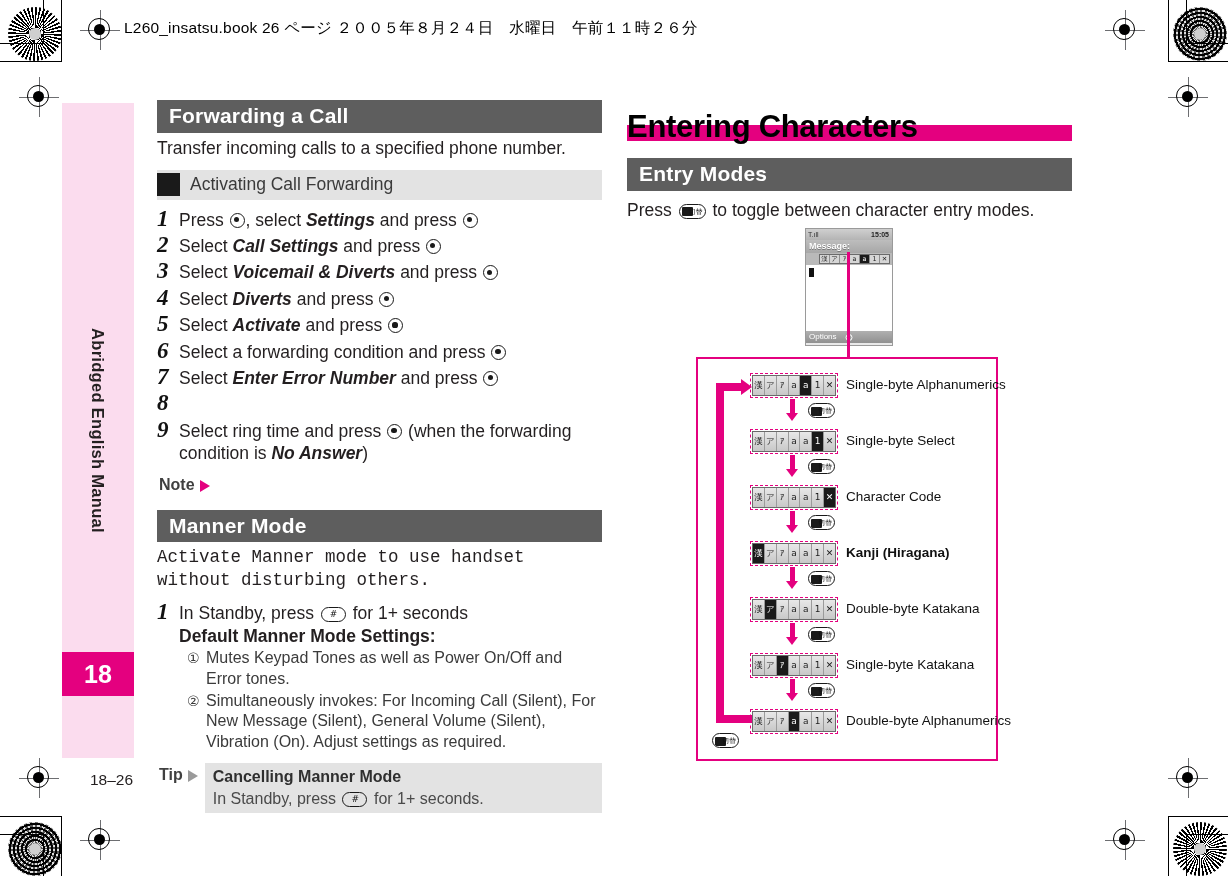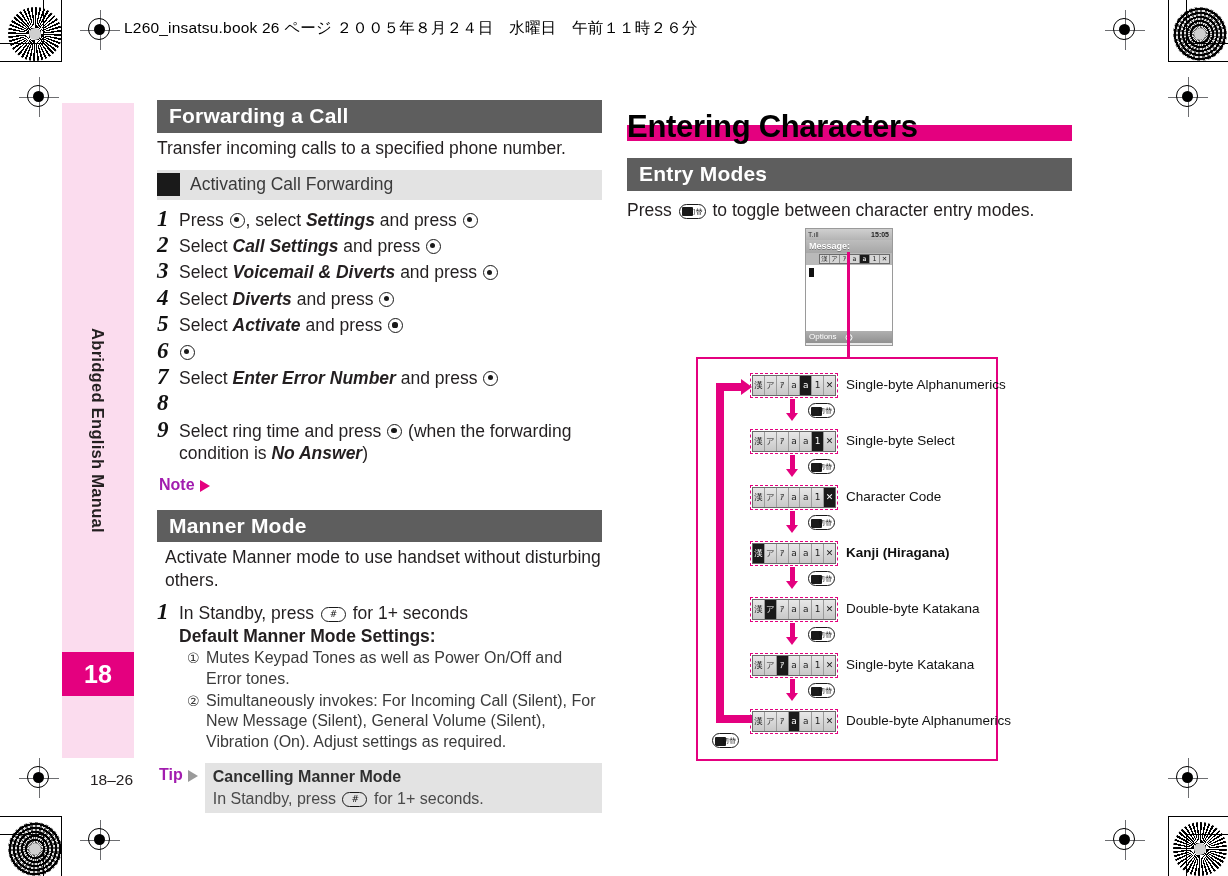--- a/index.html
+++ b/index.html
@@ -51,21 +51,21 @@
   .sub-bar{background:#e3e3e3;color:#3a3a3a;font-size:17.5px;
            padding:3px 0 4px 0;line-height:1.2;display:flex;align-items:center;}
   .sub-bar .sq{display:inline-block;width:23px;height:23px;background:#1a1a1a;margin-right:10px;flex:none;}
 
   .bigtitle{position:relative;height:40px;margin-bottom:14px;}
   .bigtitle .band{position:absolute;left:0;right:0;bottom:3px;height:16px;background:#e4007f;}
   .bigtitle .txt{position:absolute;left:0;bottom:2px;font-size:31px;font-weight:bold;color:#000;
                  letter-spacing:-.3px;line-height:1;}
 
   .lead{font-size:17.5px;line-height:1.3;margin:4px 0 10px 0;}
-  .lead2{font-size:17.5px;line-height:1.28;margin:4px 0 8px 8px;}
+  .lead2{font-size:17.5px;line-height:1.28;margin:4px 0 8px 0;font-family:Liberation Mono, monospace;}
 
   
   .steps{margin-top:6px;}
   .step{display:flex;align-items:flex-start;margin-bottom:1px;}
   .step .n{flex:none;width:22px;font-size:23px;font-weight:bold;font-style:italic;
            line-height:1.1;text-align:left;color:#111;font-family:"Liberation Serif",serif;}
   .step .body{font-size:17.5px;line-height:1.28;padding-top:3px;}
   .step .body i{font-style:italic;font-weight:bold;}
 
   .sub-list{margin:1px 0 0 8px;}
@@ -83,21 +83,21 @@
               font-family:"DejaVu Sans",sans-serif;overflow:hidden;}
   .key-mode{display:inline-block;width:27px;height:15px;border:1.5px solid #1a1a1a;border-radius:8px;
               position:relative;vertical-align:-3px;margin:0 2px;box-sizing:border-box;
               overflow:hidden;background:#fff;}
   .key-mode .kb{position:absolute;left:2px;top:2.5px;width:11px;height:9px;background:#1a1a1a;border-radius:1px;}
   .key-mode .kt{position:absolute;right:2px;top:2px;font-size:7px;line-height:10px;color:#111;
               font-family:"DejaVu Sans",sans-serif;}
 
   
   .notebox{display:flex;align-items:flex-start;margin-top:8px;}
-  .notebox .lbl{flex:none;font-size:16px;font-weight:bold;padding:3px 5px 0 2px;color:#a21caf;}
+  .notebox .lbl{flex:none;font-size:16px;font-weight:bold;padding:3px 5px 0 2px;color:#404040;}
   .notebox .tri{flex:none;width:0;height:0;border-left:10px solid #e4007f;
                 border-top:6.5px solid transparent;border-bottom:6.5px solid transparent;margin:7px 7px 0 0;}
   .notebox .bd{flex:1;background:#fbdcee;font-size:16px;line-height:1.35;color:#4a4a4a;padding:3px 8px 4px 8px;}
   .tipbox .bd{background:#e3e3e3;}
   .tipbox .bd .t1{font-weight:bold;color:#2f2f2f;}
 
   
   .phone{position:absolute;left:805px;top:228px;width:88px;height:118px;
          background:#e9e9e9;border:1px solid #9a9a9a;box-sizing:border-box;}
   .phone .status{height:11px;background:linear-gradient(#cfcfcf,#b4b4b4);position:relative;}
@@ -269,21 +269,21 @@
       <div class="body"><span>Select </span><i>Diverts</i><span> and press </span><span class="key-center"></span></div>
     </div>
 
     <div class="step">
       <div class="n">5</div>
       <div class="body"><span>Select </span><i>Activate</i><span> and press </span><span class="key-center"></span></div>
     </div>
 
     <div class="step">
       <div class="n">6</div>
-      <div class="body"><span class="key-center"></span></div>
+      <div class="body"><span>Select a forwarding condition and press </span><span class="key-center"></span></div>
     </div>
 
     <div class="step">
       <div class="n">7</div>
       <div class="body"><span>Select </span><i>Enter Error Number</i><span> and press </span><span class="key-center"></span></div>
     </div>
 
     <div class="step">
       <div class="n">8</div>
     </div>

